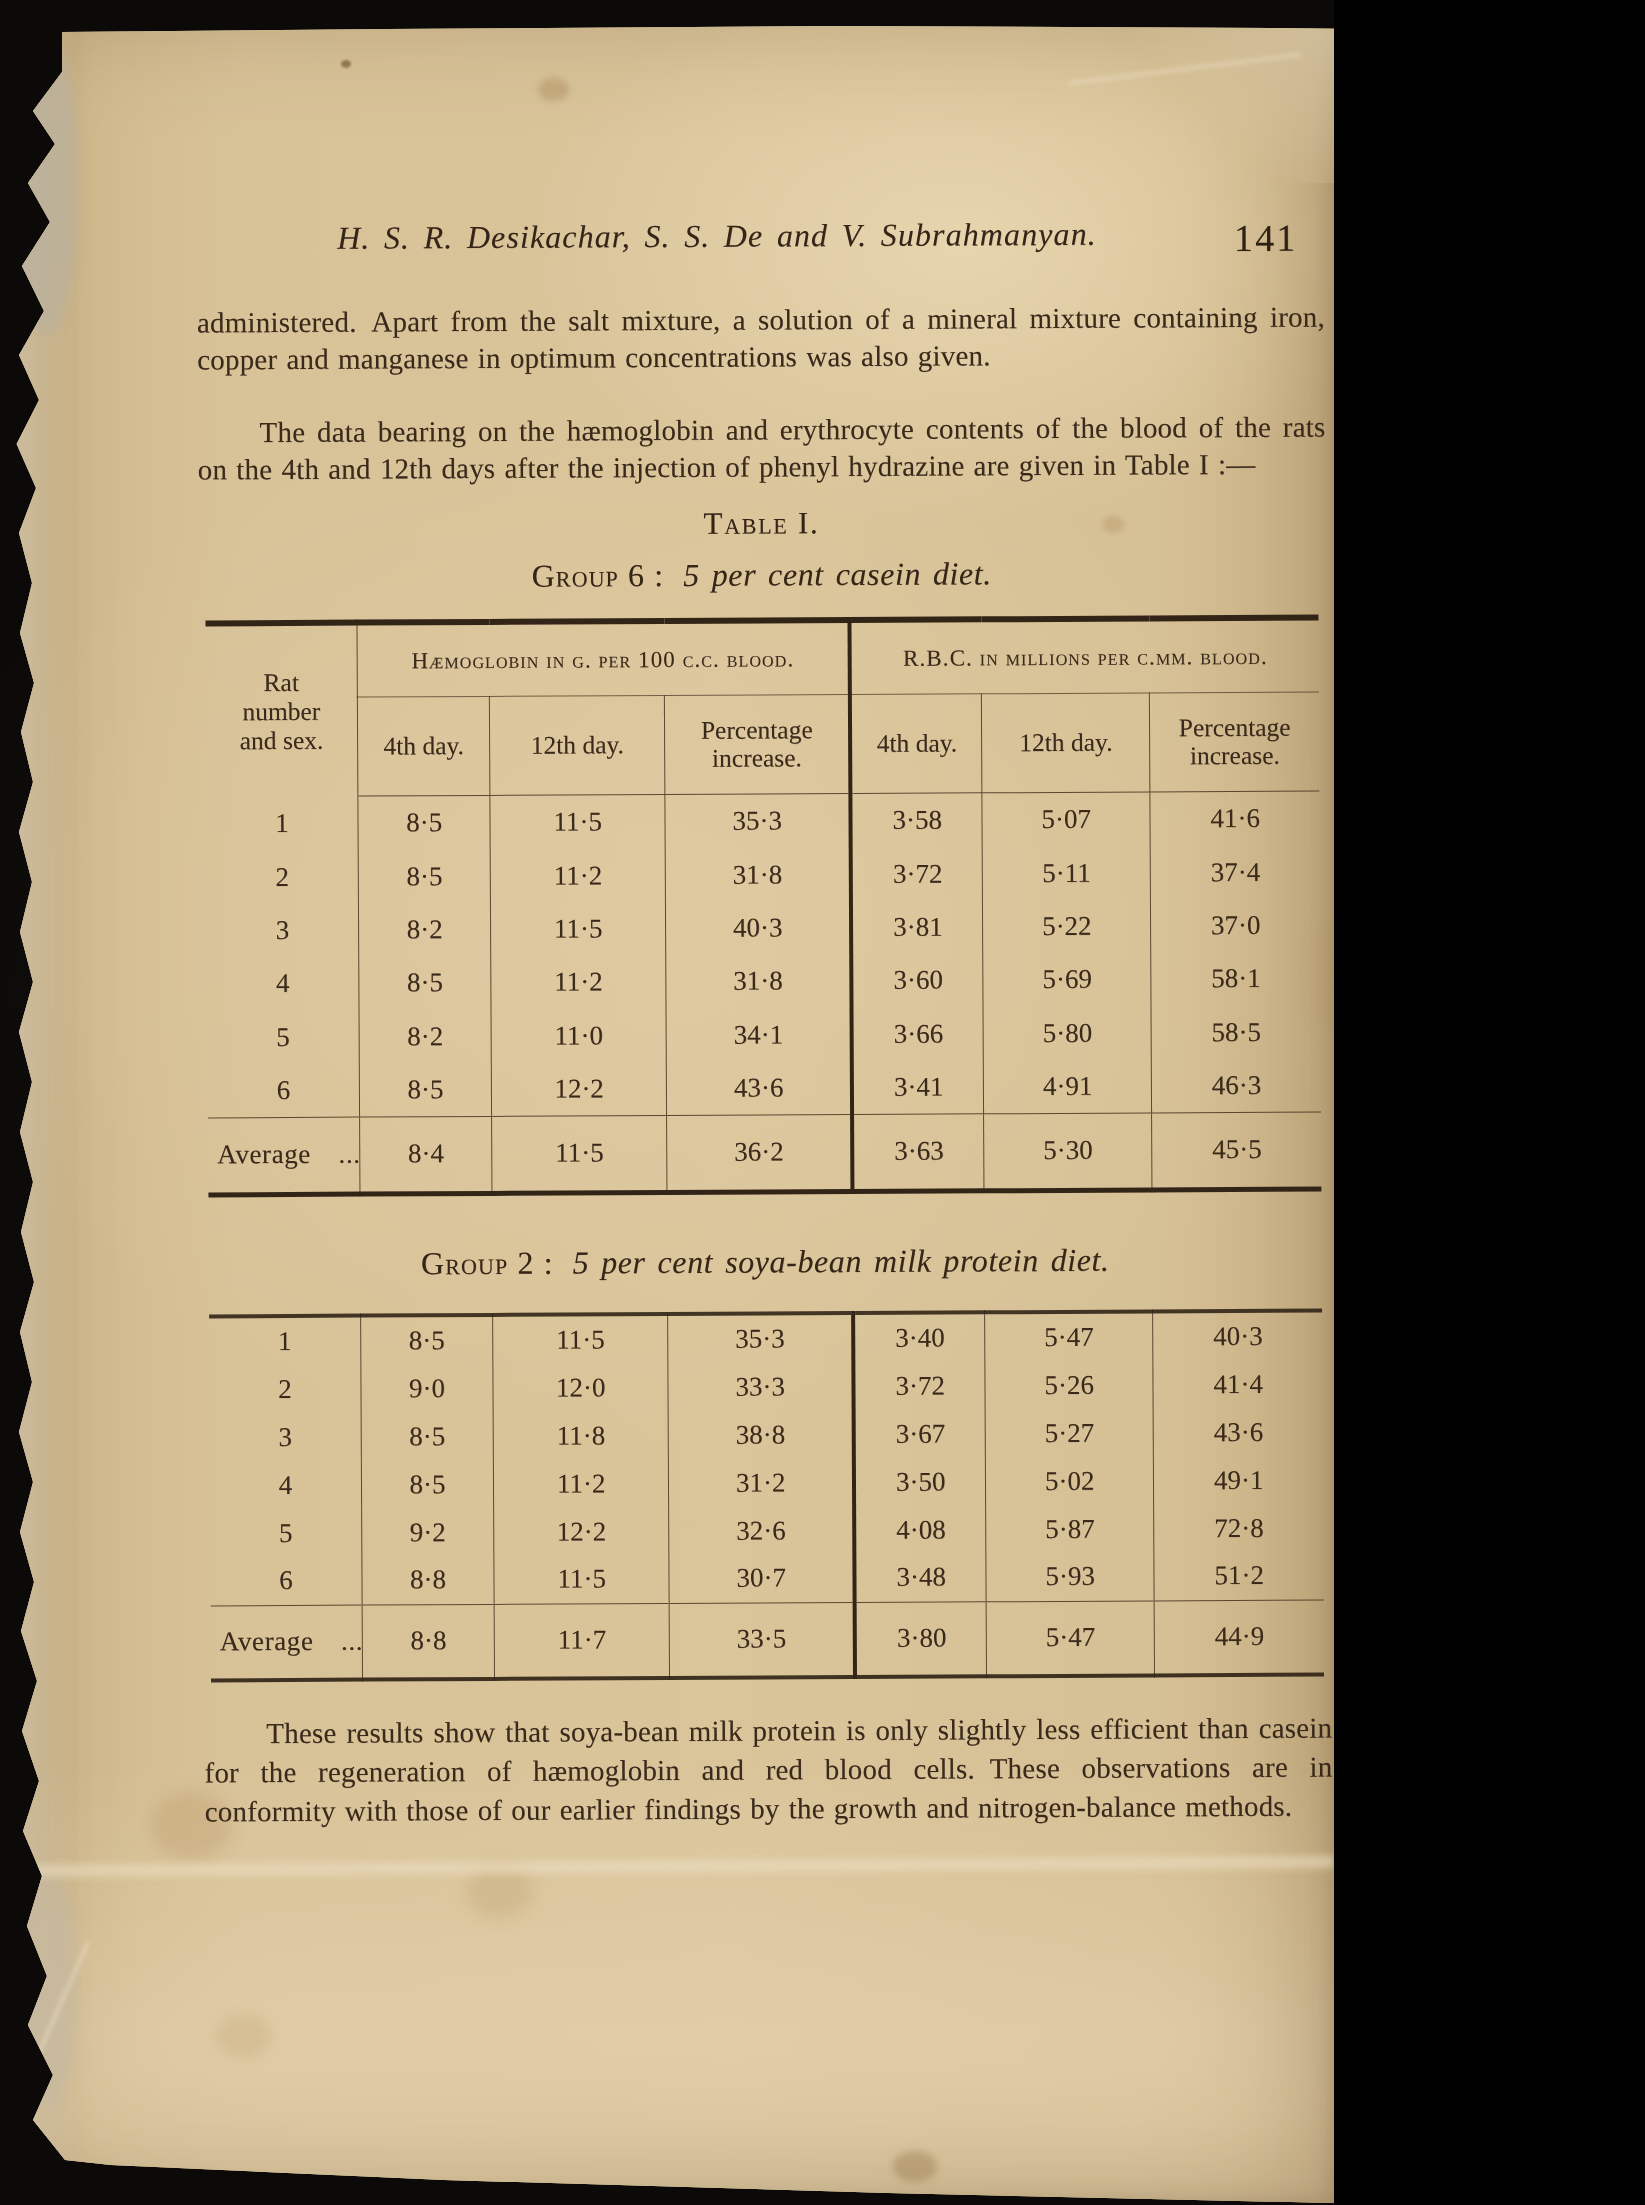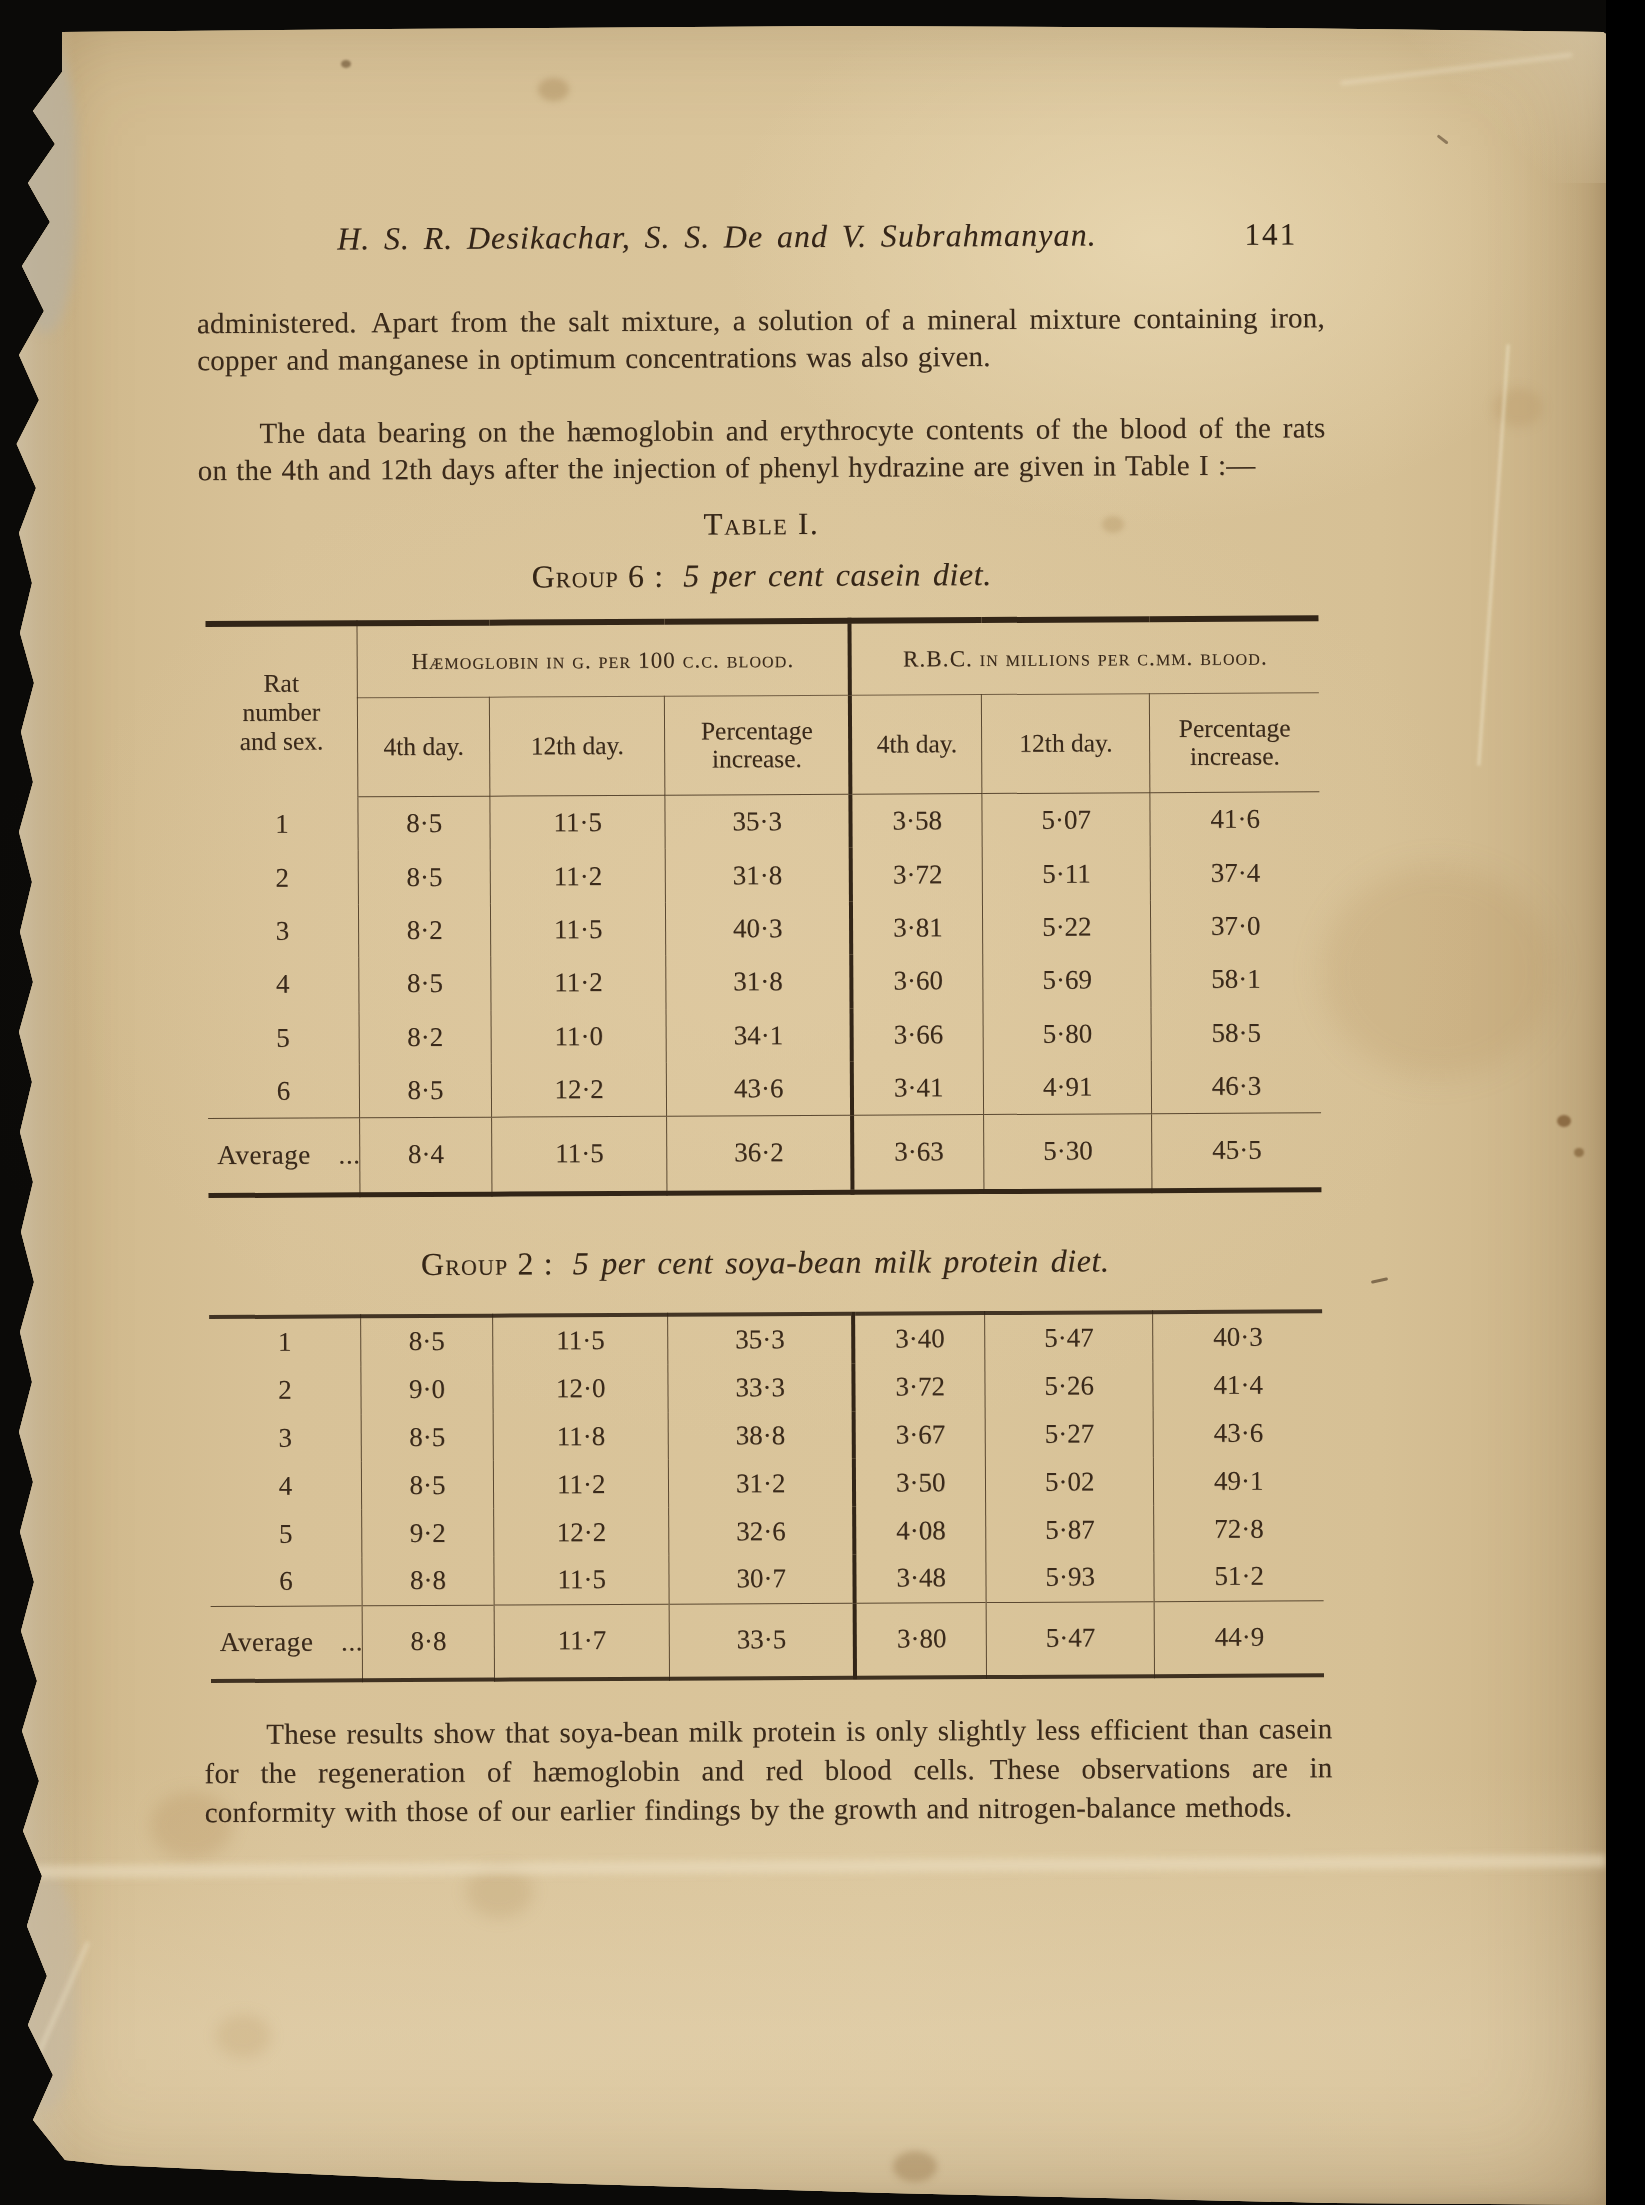--- a/index.html
+++ b/index.html
@@ -9,21 +9,21 @@
     --ink:#38281a;
     --ink-soft:#43301f;
     --line:rgba(68,50,30,0.85);
     --line-heavy:#322517;
     --bg:#0b0a08;
   }
   *{margin:0;padding:0;box-sizing:border-box;}
   html,body{background:#000;}
   body{font-family:"Liberation Serif","DejaVu Serif",serif;}
   .canvas{
-    position:relative;width:1606px;height:2205px;overflow:hidden;
+    position:relative;width:1334px;height:2205px;overflow:hidden;
     background:
       radial-gradient(1221px 777px at 50% 45%, rgba(40,38,32,0.25), rgba(0,0,0,0) 70%),
       #0b0a08;
   }
   
   .paper{
     position:absolute;inset:0;
     clip-path:polygon(
       62px 32px, 388px 29px, 832px 26px, 1276px 28px, 1603px 32px,
       1625px 47px, 1629px 222px, 1626px 499px, 1631px 832px, 1628px 1165px,
@@ -75,21 +75,21 @@
   .mark{position:absolute;background:rgba(72,52,32,0.6);}
   .mk-dash{left:1371px;top:1279px;width:16.6px;height:2.8px;transform:rotate(-12deg);border-radius:1.7px;}
   .mk-tick{left:1436px;top:138px;width:13.3px;height:3.3px;transform:rotate(38deg);border-radius:1.7px;background:rgba(70,50,30,0.5);}
   
   .content{position:absolute;inset:0;transform:rotate(-0.3deg);color:var(--ink);
     text-shadow:0.3px 0.3px 0.5px rgba(56,40,26,0.30);}
   .page-header{position:absolute;top:218px;left:203px;width:1126px;height:44px;}
   .authors{position:absolute;left:0;right:89px;text-align:center;
     font-style:italic;font-size:32px;letter-spacing:1.1px;word-spacing:4.4px;color:#33241ا7;}
   .authors{color:#342518;}
-  .page-number{position:absolute;right:27px;top:1.1px;font-size:31px;letter-spacing:2.2px;color:#2f2215;}
+  .page-number{position:absolute;right:27px;top:1.1px;font-size:38px;letter-spacing:2.2px;color:#2f2215;}
   .body-par{position:absolute;left:201px;width:1128px;font-size:29px;line-height:37px;
     text-align:justify;letter-spacing:0.2px;word-spacing:1.7px;color:#3a2a1b;}
   .p1{top:302px;}
   .p2{top:412px;}
   .indent{text-indent:62px;}
   .closing{top:1712px;line-height:39px;}
   .table-title{position:absolute;top:506px;left:208px;width:1113px;text-align:center;
     font-variant:small-caps;font-size:31px;letter-spacing:1.7px;color:#332416;}
   .caption{position:absolute;left:208px;width:1113px;text-align:center;font-size:32px;color:#352617;}
   .caption.g1{top:557px;}

